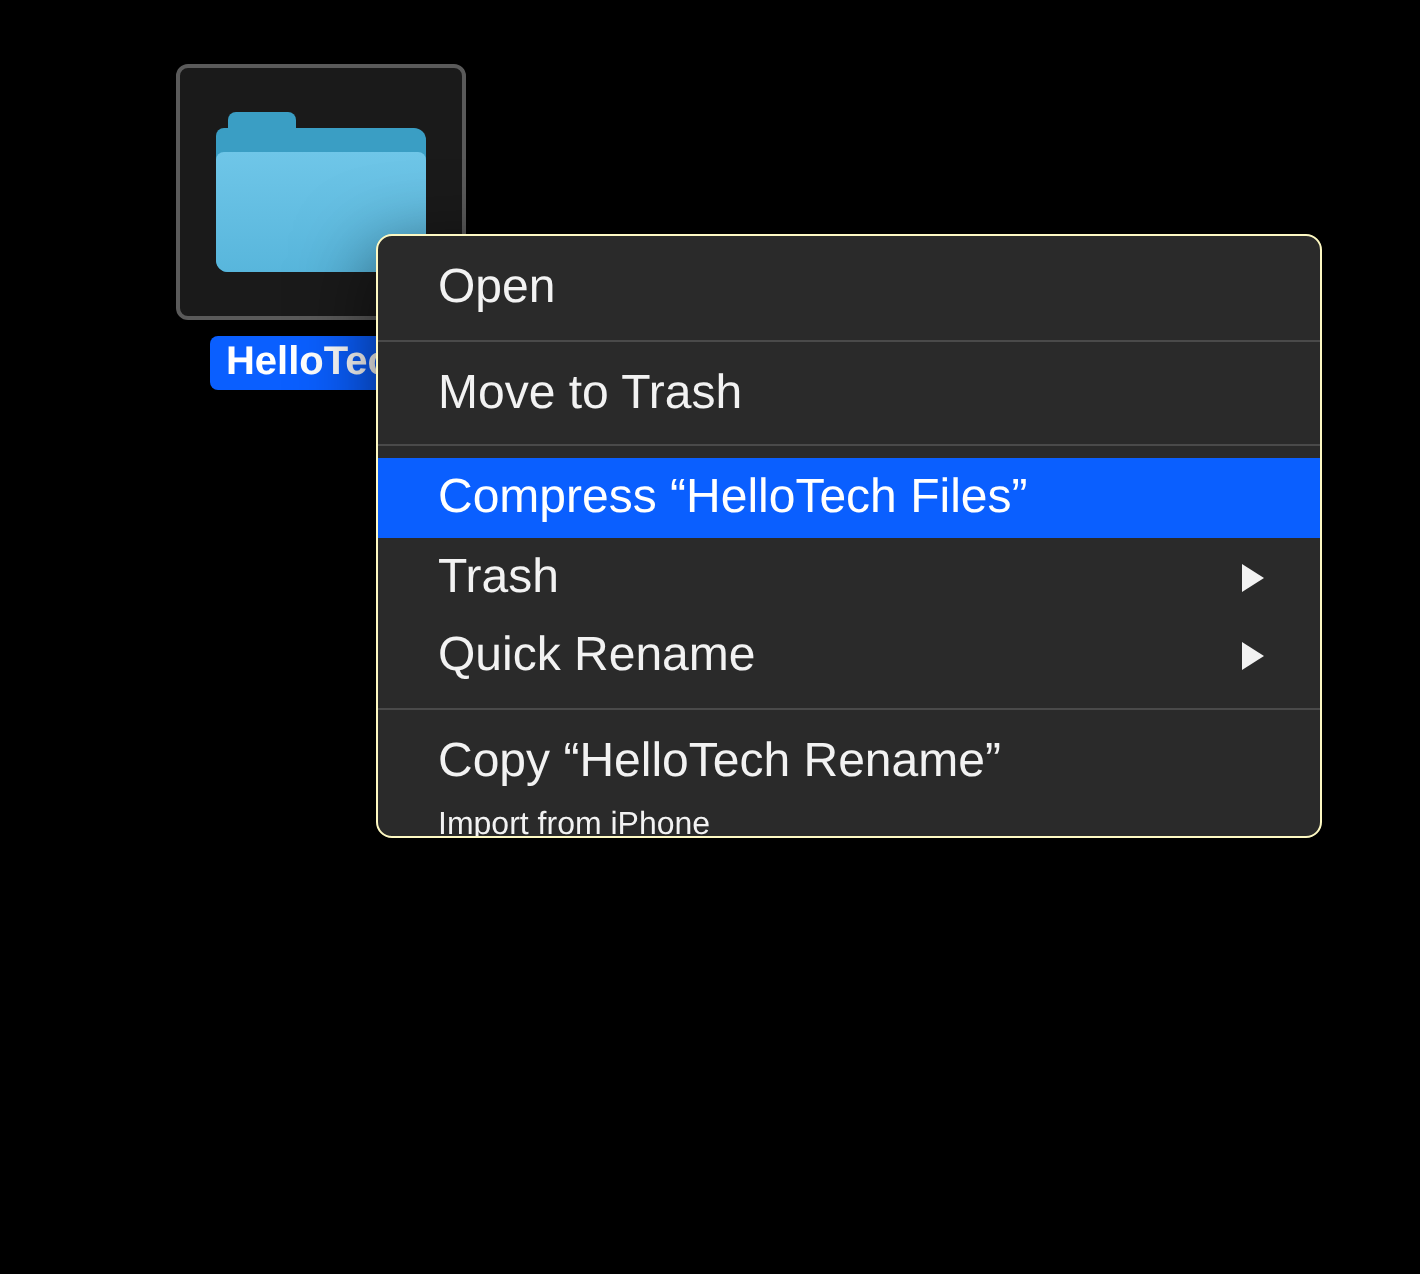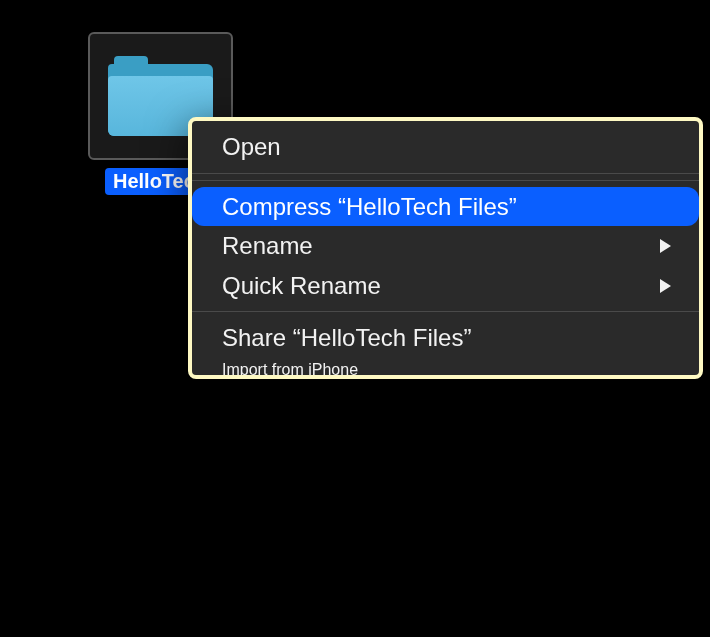--- a/index.html
+++ b/index.html
@@ -69,43 +69,42 @@
       font-size: 20px;
       font-weight: 600;
       padding: 2px 8px;
       border-radius: 4px;
       white-space: nowrap;
     }
     .context-menu {
       position: absolute;
       top: 117px;
       left: 188px;
-      width: 515px;
+      width: 473px;
       background: #2a2a2a;
-      border: 4px solid #fef9c3;
+      border: 1px solid #fef9c3;
       border-radius: 8px;
       box-shadow: 0 10px 40px rgba(0,0,0,0.6);
       padding: 6px 0 0 0;
       overflow: hidden;
     }
     .menu-item {
       display: flex;
       align-items: center;
       justify-content: space-between;
       padding: 3px 28px 3px 30px;
       color: #f2f2f2;
       font-size: 24px;
       font-weight: 400;
       cursor: default;
       line-height: 1.4;
     }
     .menu-item.highlighted {
       background: #0a5fff;
       color: #fff;
-      border-radius: 12px;
     }
     .menu-separator {
       height: 1px;
       background: #4a4a4a;
       margin: 6px 0;
     }
     .submenu-arrow {
       width: 0;
       height: 0;
       border-top: 7px solid transparent;
@@ -133,32 +132,35 @@
     </div>
   </div>
   <div class="folder-label">HelloTech</div>
 </div>
 
 <div class="context-menu">
   <div class="menu-item">
     <span>Open</span>
   </div>
   <div class="menu-separator"></div>
+  <div class="menu-item">
+    <span>Move to Trash</span>
+  </div>
   <div class="menu-separator"></div>
   <div class="menu-item highlighted">
     <span>Compress “HelloTech Files”</span>
   </div>
   <div class="menu-item">
-    <span>Rename</span>
+    <span>Trash</span>
     <span class="submenu-arrow"></span>
   </div>
   <div class="menu-item">
     <span>Quick Rename</span>
     <span class="submenu-arrow"></span>
   </div>
   <div class="menu-separator"></div>
   <div class="menu-item">
-    <span>Share “HelloTech Files”</span>
+    <span>Copy “HelloTech Rename”</span>
   </div>
   <div class="partial-item">
     <span>Import from iPhone</span>
   </div>
 </div>
 
 </body></html>

